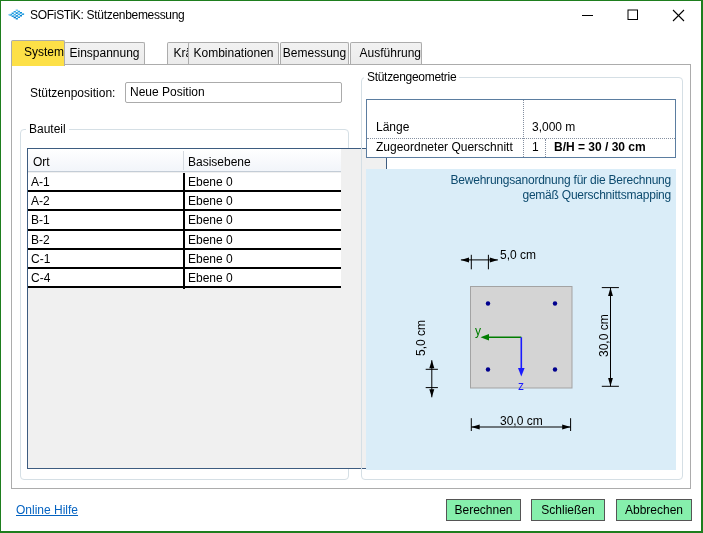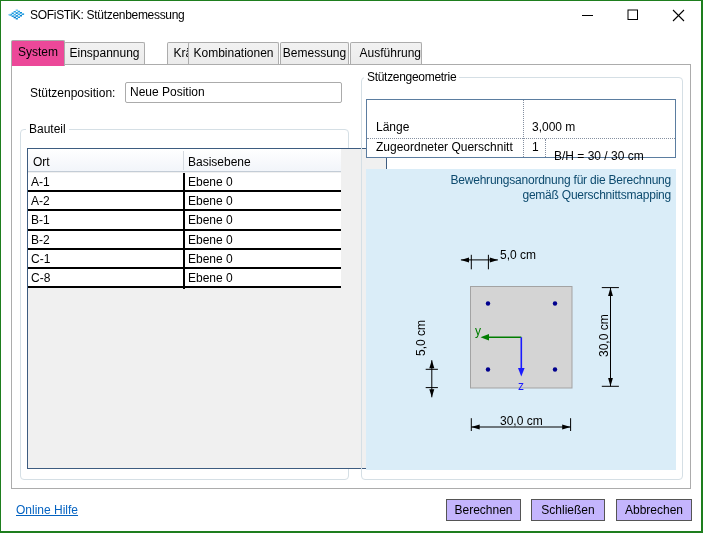--- a/index.html
+++ b/index.html
@@ -4,26 +4,26 @@
 <style>
   html,body{margin:0;padding:0;}
   body{width:703px;height:533px;position:relative;background:#fff;
        font-family:"Liberation Sans",sans-serif;font-size:12px;color:#000;
        overflow:hidden;}
   .abs{position:absolute;}
   
   .tab{position:absolute;top:42px;height:21px;background:linear-gradient(#f2f2f2,#ebebeb);
        border:1px solid #acacac;border-bottom:none;border-radius:2px 2px 0 0;
        text-align:center;line-height:21px;}
-  .tabsel{position:absolute;left:11px;top:40px;width:52px;height:25px;background:#ec4899;
+  .tabsel{position:absolute;left:11px;top:40px;width:52px;height:25px;background:#fde047;
        border:1px solid #acacac;border-bottom:none;border-radius:2px 2px 0 0;
-       text-align:center;line-height:23px;z-index:5;}
+       text-align:right;line-height:23px;z-index:5;}
   .gbox{position:absolute;border:1px solid #d5dfe5;border-radius:4px;}
   .glabel{position:absolute;top:-8px;background:#fff;padding:0 3px;line-height:15px;}
-  .btn{position:absolute;top:499px;height:22px;background:#c4b5fd;border:1px solid #555;
+  .btn{position:absolute;top:499px;height:22px;background:#86efac;border:1px solid #555;
        box-sizing:border-box;text-align:center;line-height:20px;}
   .row{height:17.2px;background:#fff;border-bottom:2px solid #000;position:relative;}
   .row .c1{position:absolute;left:3px;top:2px;}
   .row .c2{position:absolute;left:160px;top:2px;}
 </style>
 </head>
 <body>
   <div class="abs" style="left:0;top:0;width:703px;height:533px;border-style:solid;border-color:#1e7e1e;border-width:1px 2px 2px 1px;box-sizing:border-box;z-index:90;pointer-events:none;"></div>
 
   <svg class="abs" style="left:0px;top:0px" width="28" height="22" viewBox="0 0 28 22">
@@ -93,41 +93,41 @@
       </div>
       <div class="row">
         <span class="c1">B-2</span>
         <span class="c2">Ebene 0</span>
       </div>
       <div class="row">
         <span class="c1">C-1</span>
         <span class="c2">Ebene 0</span>
       </div>
       <div class="row">
-        <span class="c1">C-8</span>
+        <span class="c1">C-4</span>
         <span class="c2">Ebene 0</span>
       </div>
     </div>
     <div class="abs" style="left:155px;top:24px;width:2px;height:116px;background:#000;"></div>
   </div>
 
   <div class="gbox" style="left:361px;top:77px;width:320px;height:401px;">
     <div class="glabel" style="left:2px;letter-spacing:-0.3px;">Stützengeometrie</div>
   </div>
 
   <div class="abs" style="left:366px;top:99px;width:310px;height:59px;border:1px solid #5b7da0;box-sizing:border-box;background:#fff;">
     <div class="abs" style="left:0;top:19.3px;width:100%;height:19.3px;border-bottom:1px dotted #848fa0;box-sizing:border-box;">
       <div class="abs" style="left:9px;top:1px;">Länge</div>
       <div class="abs" style="left:165px;top:1px;">3,000 m</div>
     </div>
     <div class="abs" style="left:0;top:38.6px;width:100%;height:18.4px;">
       <div class="abs" style="left:9px;top:1px;">Zugeordneter Querschnitt</div>
       <div class="abs" style="left:165px;top:1px;">1</div>
       <div class="abs" style="left:178px;top:0;width:1px;height:18px;border-left:1px dotted #848fa0;"></div>
-      <div class="abs" style="left:187px;top:10px;">B/H = 30 / 30 cm</div>
+      <div class="abs" style="left:187px;top:1px;font-weight:bold;">B/H = 30 / 30 cm</div>
     </div>
     <div class="abs" style="left:156px;top:0;width:1px;height:57px;border-left:1px dotted #848fa0;"></div>
   </div>
 
   <div class="abs" style="left:366px;top:169px;width:310px;height:301px;background:#daedf8;">
     <div class="abs" style="right:5px;top:4px;text-align:right;color:#0c4a6e;line-height:14.5px;letter-spacing:-0.22px;">Bewehrungsanordnung für die Berechnung<br>gemäß Querschnittsmapping</div>
     <svg class="abs" style="left:0;top:0" width="310" height="301" viewBox="0 0 310 301">
 
       <rect x="104.5" y="117.5" width="101.5" height="101.5" fill="#d4d4d4" stroke="#a3a3a3" stroke-width="1"></rect>
 

